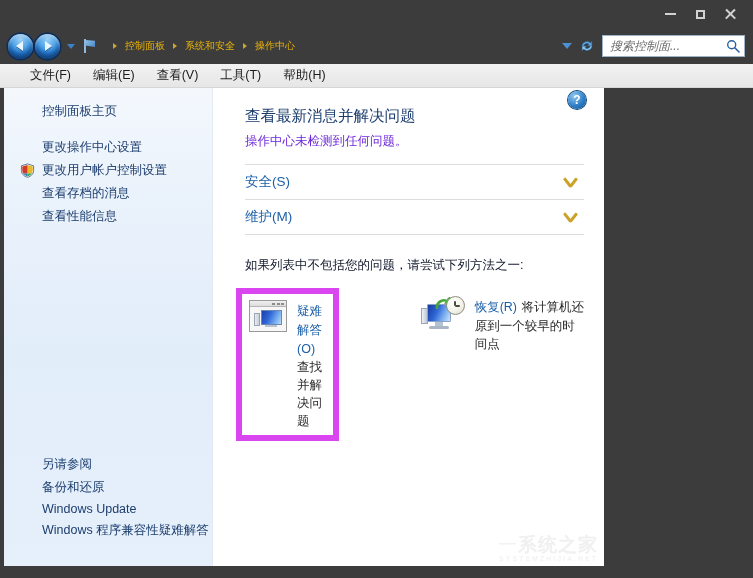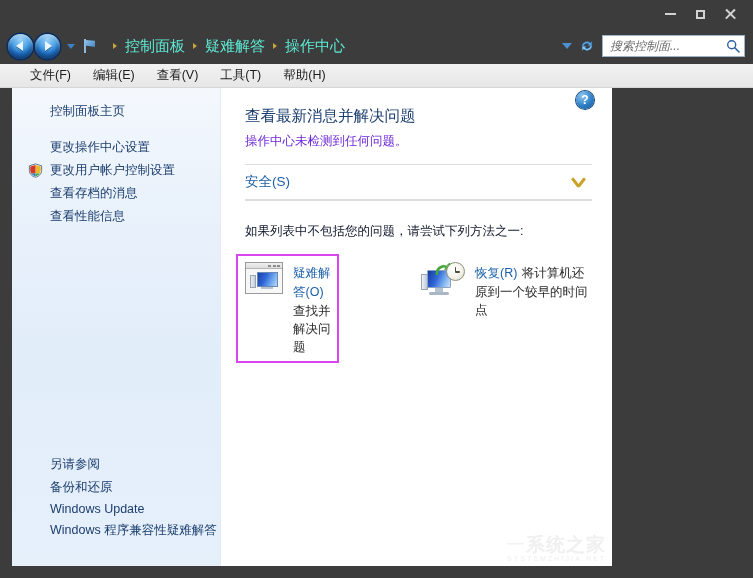--- a/index.html
+++ b/index.html
@@ -130,22 +130,22 @@
     left: 3px; top: 2px;
     width: 10px; height: 7px;
     background: linear-gradient(135deg, #8fc4ee 0%, #4a86c4 100%);
     clip-path: polygon(0 0, 100% 12%, 100% 100%, 0 78%);
   }
 
   .crumbs {
     display: flex;
     align-items: center;
     margin-left: 10px;
-    color: #5eead4;
-    font-size: 15px;
+    color: #eab308;
+    font-size: 10px;
     white-space: nowrap;
   }
   .crumb {
     padding: 1px 3px;
     cursor: default;
   }
   .crumbsep {
     width: 0; height: 0;
     border-top: 3.5px solid transparent;
     border-bottom: 3.5px solid transparent;
@@ -212,21 +212,21 @@
     padding: 16px 8px;
     margin-left: 6px;
     cursor: default;
     white-space: nowrap;
   }
   .menuitem:first-child { margin-left: 22px; }
 
   
   #bodyarea {
     position: absolute;
-    left: 12px; top: 88px;
+    left: 4px; top: 88px;
     width: 600px; height: 478px;
     background: #ffffff;
     display: flex;
     overflow: hidden;
   }
   #sidebar {
     width: 209px;
     flex: none;
     background: linear-gradient(to bottom, #f4f8fd 0%, #eaf2fb 22%, #e2edfa 55%, #e6f0fb 100%);
     border-right: 1px solid #e3eaf2;
@@ -285,21 +285,21 @@
     color: #ffffff;
     font-size: 12px;
     font-weight: bold;
     display: flex;
     align-items: center;
     justify-content: center;
     line-height: 1;
     cursor: default;
   }
 
-  .c-inner { padding: 0 20px 0 24px; }
+  .c-inner { padding: 0 20px 0 24px; margin-left: 8px; }
 
   .page-title {
     font-size: 15.5px;
     color: #1b3d6e;
     margin: 4px 0 6px 0;
     font-weight: normal;
   }
   .page-sub {
     font-size: 12.5px;
     color: #6d28d9;
@@ -349,21 +349,21 @@
     margin-top: 14px;
   }
   .action {
     display: flex;
     align-items: flex-start;
     gap: 10px;
   }
   .action.first {
     width: 162px;
     box-sizing: border-box;
-    border: 2px solid #d946ef;
+    border: 6px solid #d946ef;
     padding: 6px 6px 6px 7px;
     margin-left: -9px;
   }
   .action.second {
     margin-left: 82px;
     padding-top: 8px;
   }
   .act-text { padding-top: 1px; }
   .act-title {
     font-size: 12.5px;
@@ -550,21 +550,21 @@
 
     <div class="flagicon">
       <span class="pole"></span>
       <span class="cloth"></span>
     </div>
 
     <div class="crumbs">
       <span class="crumbsep"></span>
       <span class="crumb">控制面板</span>
       <span class="crumbsep"></span>
-      <span class="crumb">疑难解答</span>
+      <span class="crumb">系统和安全</span>
       <span class="crumbsep"></span>
       <span class="crumb">操作中心</span>
     </div>
 
     <div class="navright">
       <div class="downcaret"></div>
       <div class="refreshicon">
         <svg width="16" height="16" viewBox="0 0 16 16">
           <path d="M3 8.5 a5 5 0 0 1 8.4-3.6 l1.4-1.4 v4.2 h-4.2 l1.5-1.5 a3.4 3.4 0 0 0-5.6 2.3 z" fill="#5fa8e0" stroke="#2e6fae" stroke-width="0.5"></path>
           <path d="M13 7.5 a5 5 0 0 1-8.4 3.6 l-1.4 1.4 v-4.2 h4.2 l-1.5 1.5 a3.4 3.4 0 0 0 5.6-2.3 z" fill="#8fd0f5" stroke="#2e6fae" stroke-width="0.5"></path>
@@ -637,20 +637,24 @@
       <div class="c-inner">
         <div class="page-title">查看最新消息并解决问题</div>
         <div class="page-sub">操作中心未检测到任何问题。</div>
 
         <div class="hr"></div>
         <div class="section-row">
           <span class="section-label">安全(S)</span>
           <span class="chevron"></span>
         </div>
         <div class="hr"></div>
+        <div class="section-row">
+          <span class="section-label">维护(M)</span>
+          <span class="chevron"></span>
+        </div>
         <div class="hr"></div>
 
         <div class="try-text">如果列表中不包括您的问题，请尝试下列方法之一:</div>
 
         <div class="actions">
           <div class="action first">
             <span class="ts-icon">
               <span class="tbar"></span>
               <span class="tdots">
                   <i></i>

